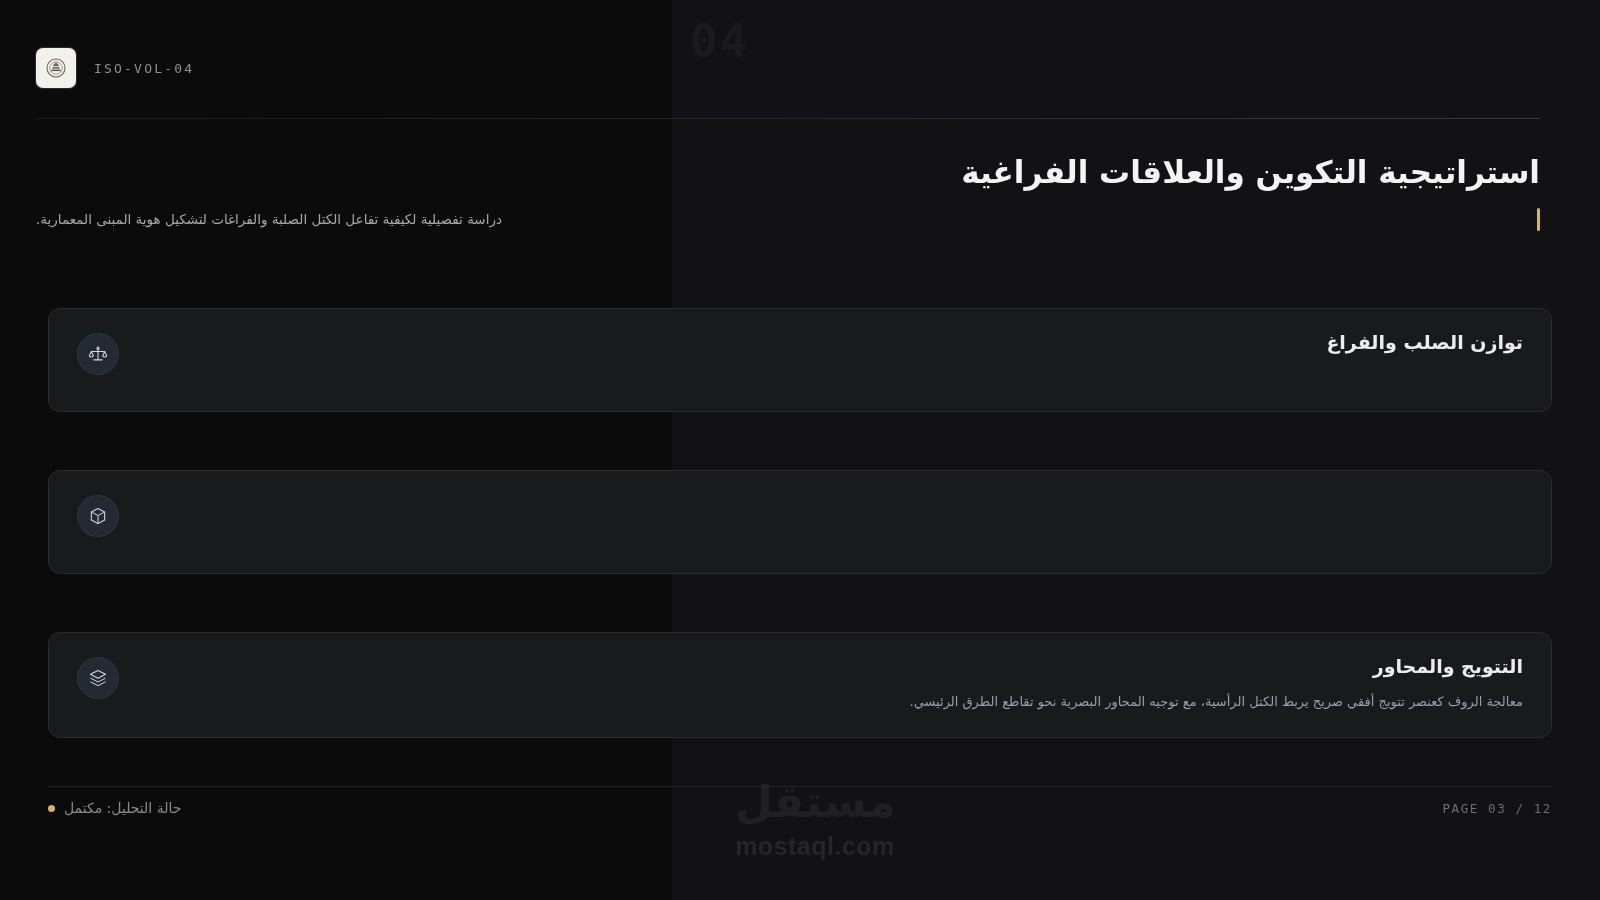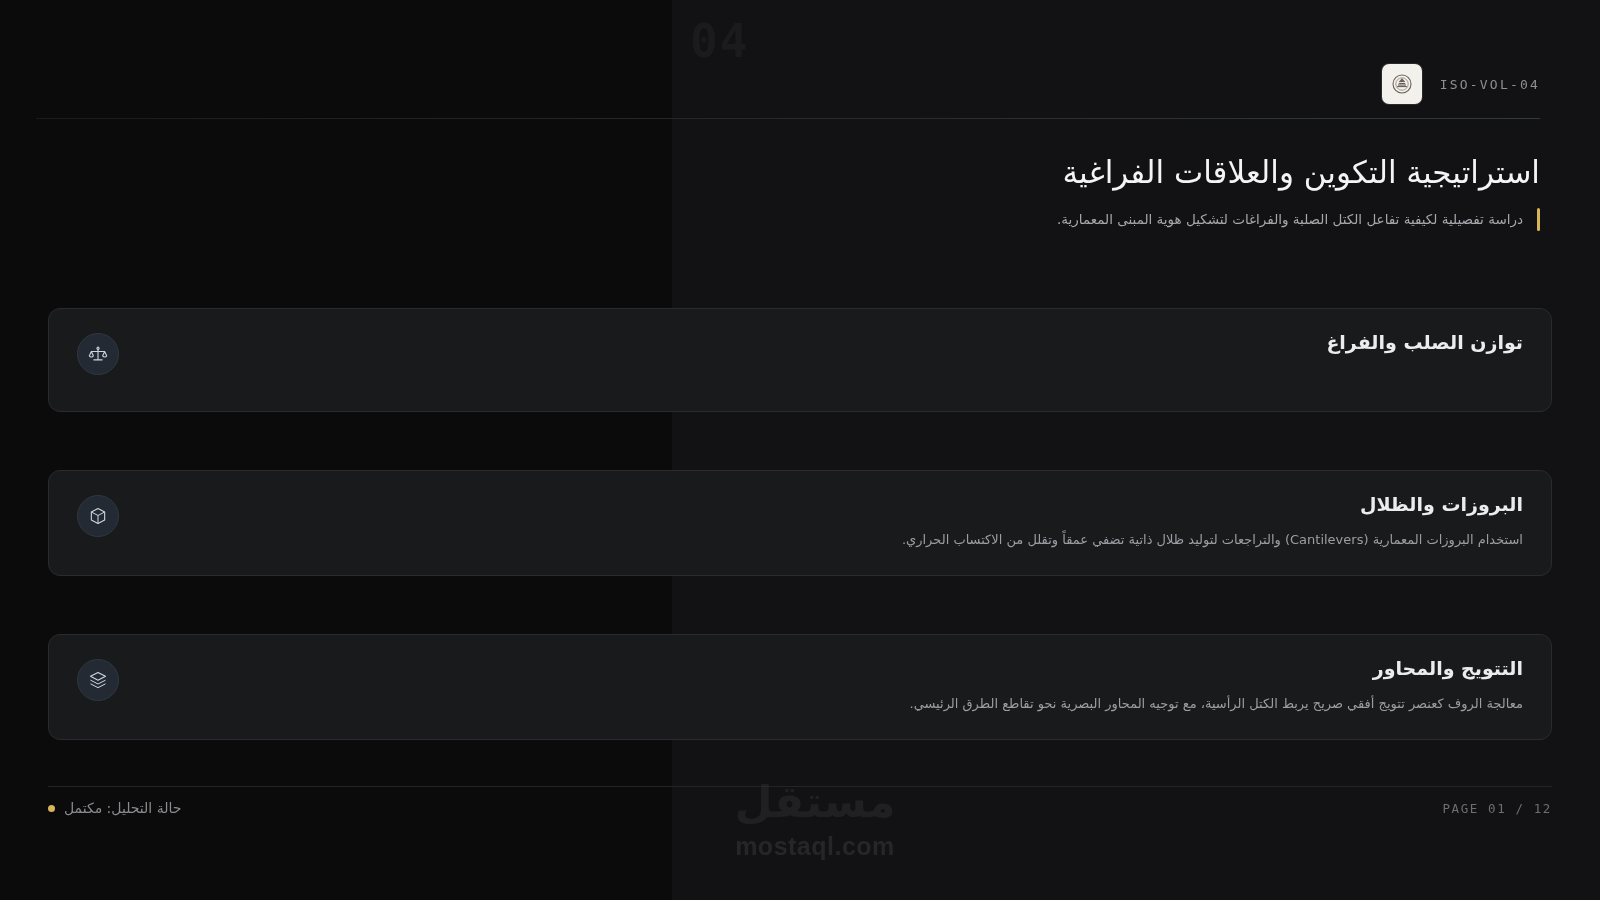--- a/index.html
+++ b/index.html
@@ -41,26 +41,26 @@
     font-size: 46px;
     font-weight: 700;
     color: #1b1b1d;
     letter-spacing: 2px;
     direction: ltr;
   }
   
   .header {
     position: absolute;
     right: 60px;
-    top: 64px;
+    top: 48px;
     left: 36px;
     display: flex;
     flex-direction: row-reverse;
     align-items: center;
-    justify-content: flex-end;
+    justify-content: flex-start;
     gap: 18px;
   }
   .brand-mark {
     width: 40px; height: 40px;
     border-radius: 7px;
     background: #f3f1ec;
     display: flex; align-items: center; justify-content: center;
     box-shadow: 0 0 0 1px #2a2a2d;
     flex: 0 0 auto;
   }
@@ -89,30 +89,30 @@
   }
   .eyebrow {
     font-size: 15px;
     font-weight: 700;
     color: #d8b45a;
     letter-spacing: 0.5px;
     margin-bottom: 12px;
   }
   .main-title {
     font-size: 31px;
-    font-weight: 400;
+    font-weight: 700;
     color: #f4f4f5;
     line-height: 1.35;
     letter-spacing: 0.2px;
   }
   .subtitle-wrap {
     margin-top: 14px;
     display: flex;
     flex-direction: row;
-    justify-content: flex-start;
+    justify-content: space-between;
     align-items: stretch;
     gap: 14px;
   }
   .subtitle-bar {
     width: 3px;
     background: #d8b45a;
     border-radius: 2px;
     flex: 0 0 auto;
   }
   .subtitle {
@@ -284,24 +284,20 @@
       </div>
     </div>
 
     <div class="card">
       <div class="card-icon">
         <svg width="20" height="20" viewBox="0 0 24 24" aria-hidden="true">
           <path d="M12 3l8 4.2v9.6L12 21l-8-4.2V7.2L12 3z" fill="none" stroke="#cfd6de" stroke-width="1.3" stroke-linejoin="round"></path>
           <path d="M4 7.2l8 4.2 8-4.2M12 11.4V21" fill="none" stroke="#cfd6de" stroke-width="1.2" stroke-linejoin="round"></path>
         </svg>
       </div>
-      <div class="card-body">
-        <div class="card-title">البروزات والظلال</div>
-        <div class="card-text">استخدام البروزات المعمارية (Cantilevers) والتراجعات لتوليد ظلال ذاتية تضفي عمقاً وتقلل من الاكتساب الحراري.</div>
-      </div>
     </div>
 
     <div class="card">
       <div class="card-icon">
         <svg width="20" height="20" viewBox="0 0 24 24" aria-hidden="true">
           <path d="M12 3l9 4.6-9 4.6-9-4.6L12 3z" fill="none" stroke="#cfd6de" stroke-width="1.3" stroke-linejoin="round"></path>
           <path d="M3 12.2l9 4.6 9-4.6" fill="none" stroke="#cfd6de" stroke-width="1.2" stroke-linejoin="round"></path>
           <path d="M3 16.6l9 4.6 9-4.6" fill="none" stroke="#cfd6de" stroke-width="1.2" stroke-linejoin="round"></path>
         </svg>
       </div>
@@ -309,21 +305,21 @@
         <div class="card-title">التتويج والمحاور</div>
         <div class="card-text">معالجة الروف كعنصر تتويج أفقي صريح يربط الكتل الرأسية، مع توجيه المحاور البصرية نحو تقاطع الطرق الرئيسي.</div>
       </div>
     </div>
 
   </div>
 
   <div class="footer-rule"></div>
 
   <div class="footer">
-    <div class="page-num">PAGE 01 / 12</div>
+    <div class="page-num">PAGE 03 / 12</div>
     <div class="status">
       <span class="status-dot"></span>
       <span class="status-label">حالة التحليل: مكتمل</span>
     </div>
   </div>
 
   <div class="mostaql">
     <div class="mostaql-ar">مستقل</div>
     <div class="mostaql-en">mostaql.com</div>
   </div>

